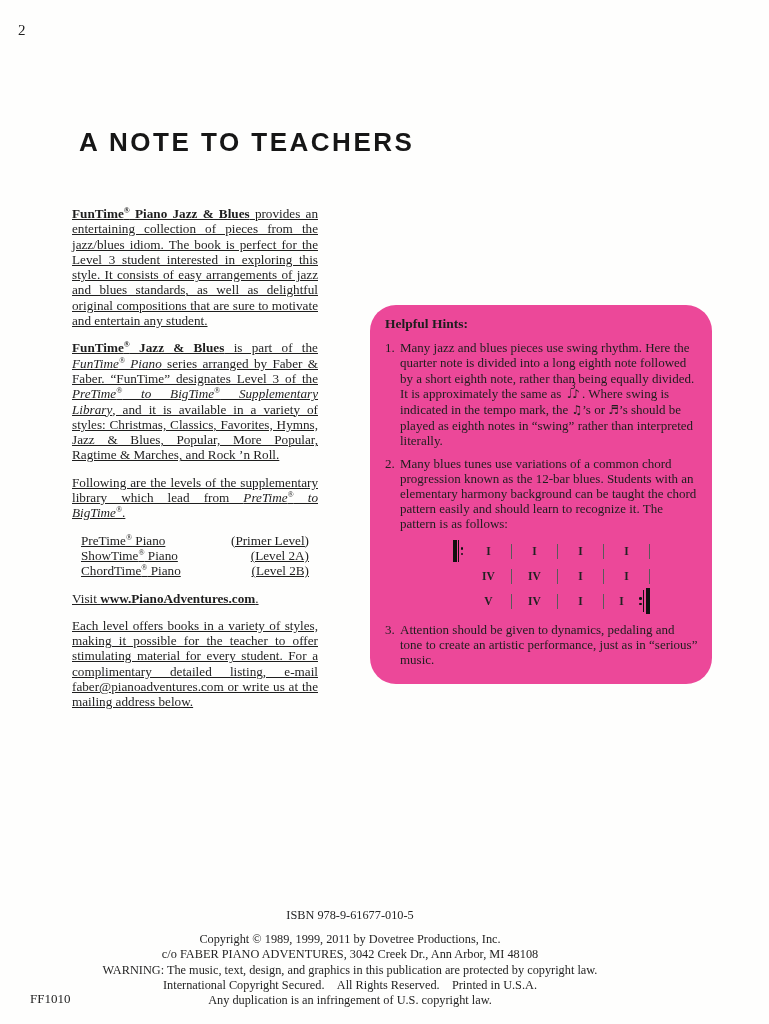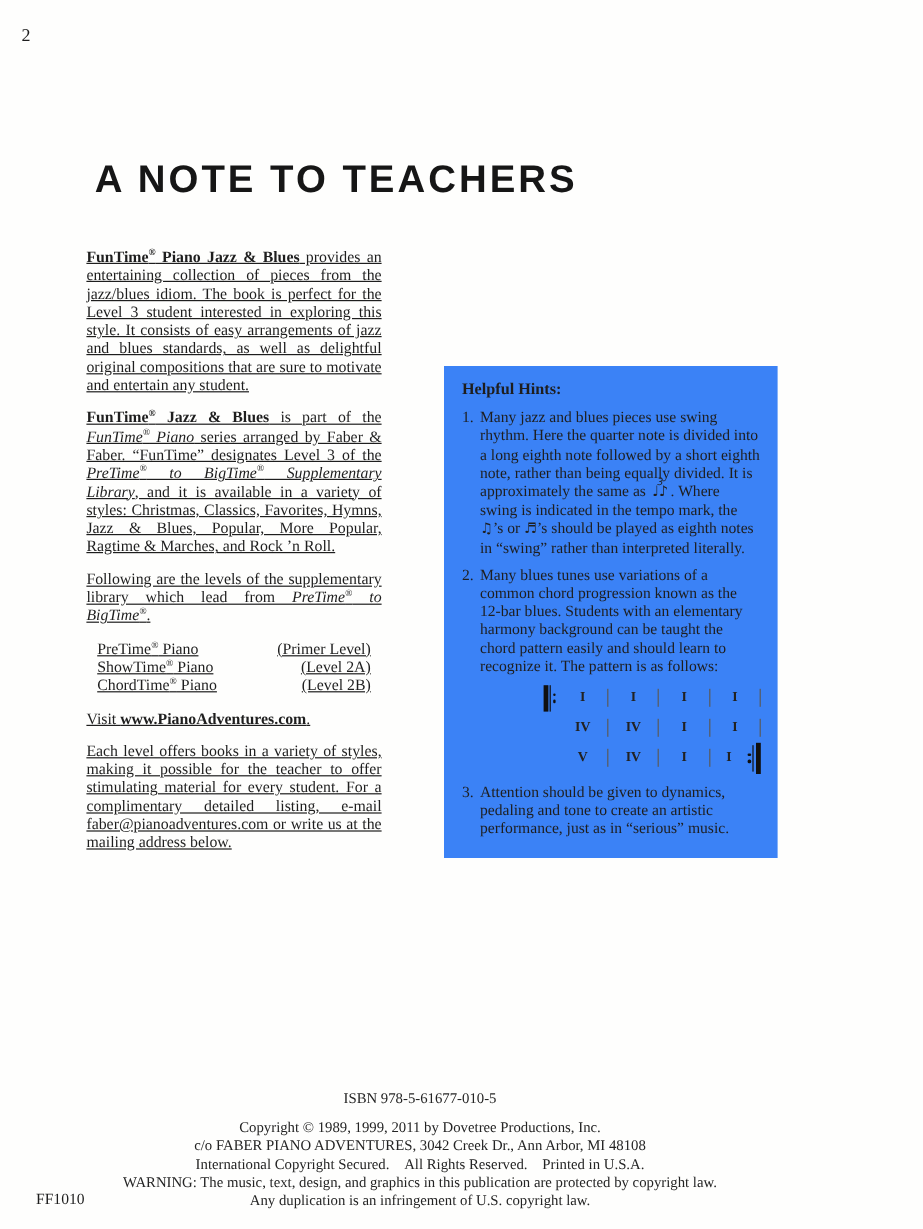--- a/index.html
+++ b/index.html
@@ -9,42 +9,42 @@
     font-family:"Liberation Serif", serif;
     overflow:hidden;
   }
   sup.reg { font-size:8px; vertical-align:super; line-height:0; }
 
   .page-number { position:absolute; left:18px; top:22px; font-size:15px; }
 
   .page-title {
     position:absolute; left:79px; top:110px;
     font-family:"Liberation Sans", sans-serif; font-weight:bold;
-    font-size:32px; letter-spacing:2.5px; color:#161616;
+    font-size:26px; letter-spacing:2.5px; color:#161616;
     white-space:nowrap;
   }
 
   
   .left-col {
     position:absolute; left:72px; top:206px; width:246px;
     font-size:13.2px; line-height:15.3px; text-align:justify;text-decoration:underline;
   }
   .left-col p { margin:0 0 12px 0; }
   .ital { font-style:italic; }
   .bld  { font-weight:bold; }
 
   .levels { margin:1px 9px 12px 9px; }
   .level-row { display:flex; justify-content:space-between; line-height:15.3px;gap:45px; }
 
   
   .hints-box {
-    position:absolute; left:370px; top:305px; width:278px; min-height:316px;
-    background:#3b82f6; box-sizing:border-box;
+    position:absolute; left:370px; top:305px; width:342px; min-height:316px;
+    background:#ec4899; box-sizing:border-box;
     padding:11px 14px 10px 15px;
-    font-size:13px; line-height:15.2px; text-align:left;
+    font-size:13px; line-height:15.2px; text-align:left;border-radius:26px;
   }
   .hints-heading { font-weight:bold; margin:0 0 9px 0; font-size:13.5px; }
   .hint-item { display:flex; margin-bottom:7px; }
   .hint-num  { flex:none; width:15px; }
   .hint-text { flex:1; }
 
   .note { font-family:"DejaVu Sans", sans-serif; font-size:12px; }
   .trip { position:relative; display:inline-block; padding:0 2px; }
   .trip .t3 {
     position:absolute; top:-8px; left:50%; transform:translateX(-50%);
@@ -196,21 +196,21 @@
     </div>
   </div>
 
   <div class="hint-item">
     <span class="hint-num">3.</span>
     <div class="hint-text">Attention should be given to dynamics, pedaling and tone to create an artistic performance, just as in “serious” music.</div>
   </div>
 </div>
 
 <div class="footer">
-  <div class="isbn">ISBN 978-5-61677-010-5</div>
+  <div class="isbn">ISBN 978-9-61677-010-5</div>
   <div>Copyright © 1989, 1999, 2011 by Dovetree Productions, Inc.</div>
   <div>c/o FABER PIANO ADVENTURES, 3042 Creek Dr., Ann Arbor, MI 48108</div>
+  <div>WARNING: The music, text, design, and graphics in this publication are protected by copyright law.</div>
   <div>International Copyright Secured.  All Rights Reserved.  Printed in U.S.A.</div>
-  <div>WARNING: The music, text, design, and graphics in this publication are protected by copyright law.</div>
   <div>Any duplication is an infringement of U.S. copyright law.</div>
 </div>
 
 <div class="plate">FF1010</div>
 
 </body></html>

